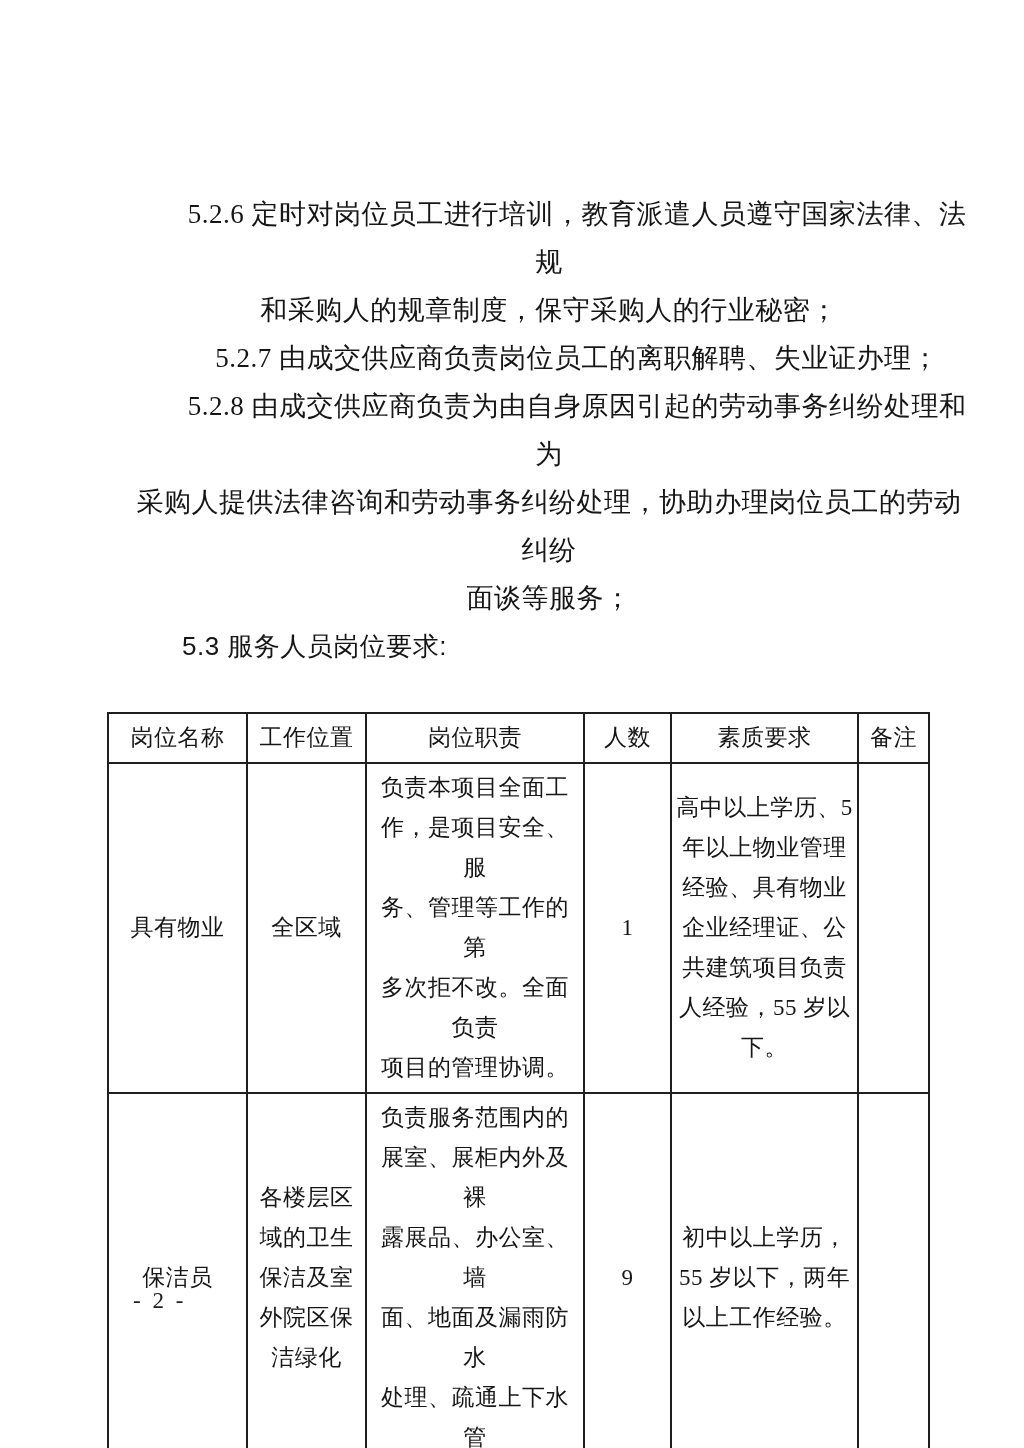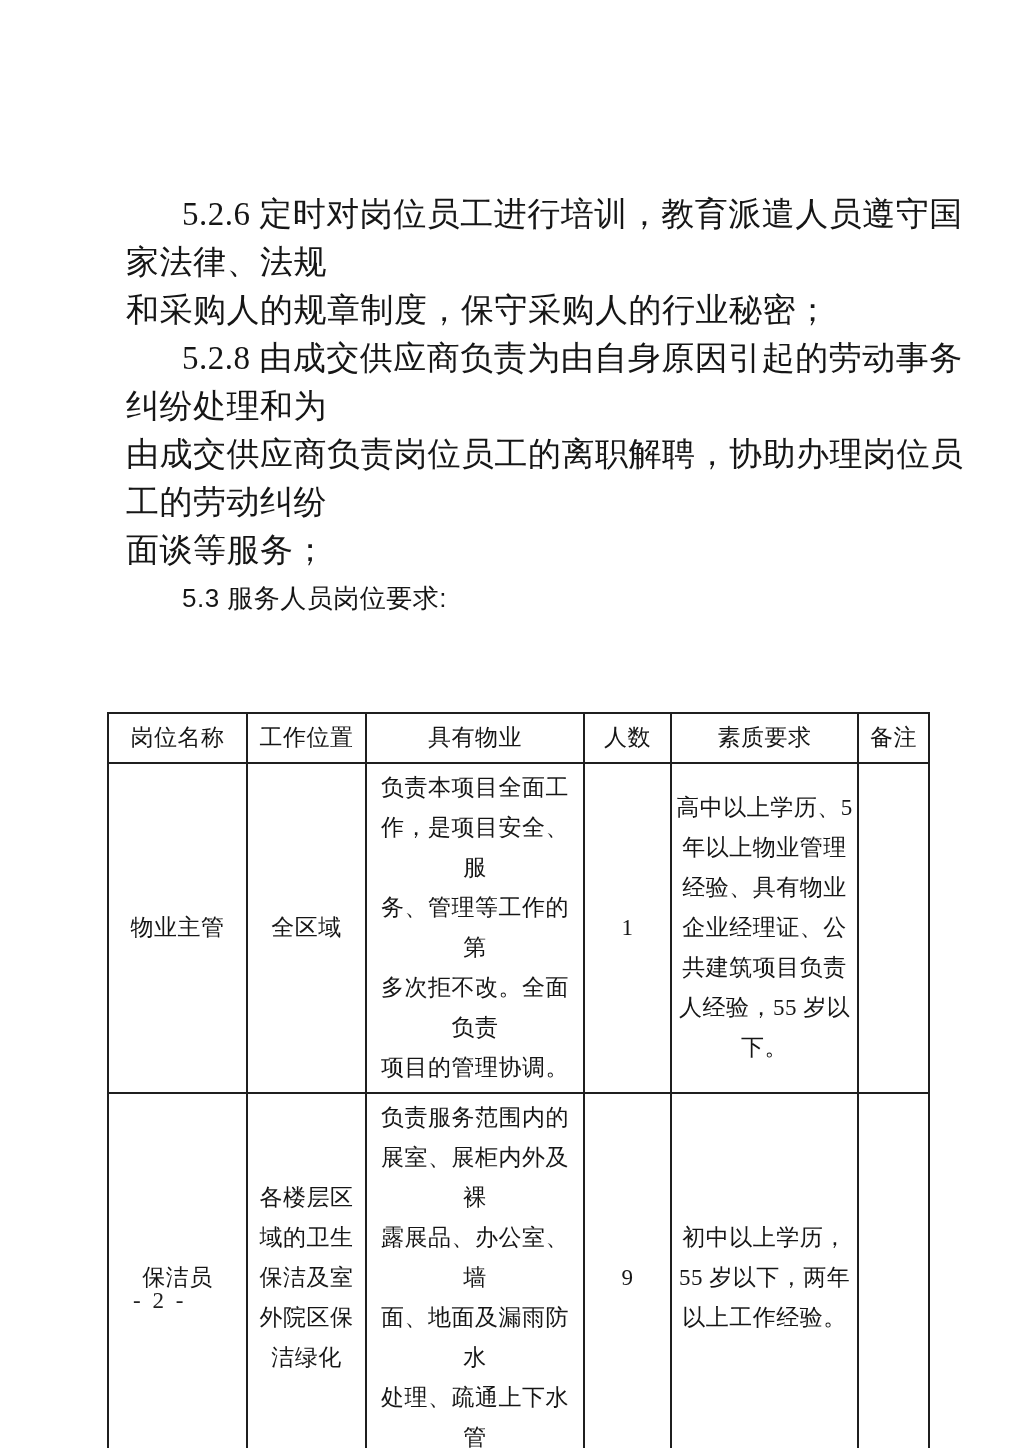--- a/index.html
+++ b/index.html
@@ -12,25 +12,25 @@
     color:#161616;
     overflow:hidden;
   }
   .content {
     position:absolute;
     left:126px; top:190px;
     width:846px;
   }
   .para {
     margin:0;
-    font-size:33px;
+    font-size:27px;
     line-height:48px;
     text-indent:56px;
     white-space:pre-line;
-    text-align:left;
+    text-align:center;
     letter-spacing:0.5px;
   }
   .heading {
     margin:0;
     font-family:"Liberation Sans","DejaVu Sans",sans-serif;
     font-weight:normal;
     font-size:26px;
     line-height:48px;
     text-indent:56px;
     white-space:pre-line;
@@ -66,48 +66,49 @@
   }
 </style>
 </head>
 <body>
 
 <div class="page">
 
   <div class="content">
     <p class="para">5.2.6 定时对岗位员工进行培训，教育派遣人员遵守国家法律、法规
 和采购人的规章制度，保守采购人的行业秘密；</p>
+    <p class="para">5.2.7 由成交供应商负责岗位员工的离职解聘、失业证办理；</p>
     <p class="para">5.2.8 由成交供应商负责为由自身原因引起的劳动事务纠纷处理和为
-由成交供应商负责岗位员工的离职解聘，协助办理岗位员工的劳动纠纷
+采购人提供法律咨询和劳动事务纠纷处理，协助办理岗位员工的劳动纠纷
 面谈等服务；</p>
     <h3 class="heading">5.3 服务人员岗位要求:</h3>
   </div>
 
   <table class="positions">
     <colgroup>
       <col style="width:139px">
       <col style="width:119px">
       <col style="width:218px">
       <col style="width:87px">
       <col style="width:187px">
       <col style="width:71px">
     </colgroup>
     <thead>
       <tr class="header-row">
         <th>岗位名称</th>
         <th>工作位置</th>
-        <th>具有物业</th>
+        <th>岗位职责</th>
         <th>人数</th>
         <th>素质要求</th>
         <th>备注</th>
       </tr>
     </thead>
     <tbody>
       <tr class="row-1">
-        <td>物业主管</td>
+        <td>具有物业</td>
         <td>全区域</td>
         <td>负责本项目全面工
 作，是项目安全、服
 务、管理等工作的第
 多次拒不改。全面负责
 项目的管理协调。</td>
         <td>1</td>
         <td>高中以上学历、5
 年以上物业管理
 经验、具有物业

